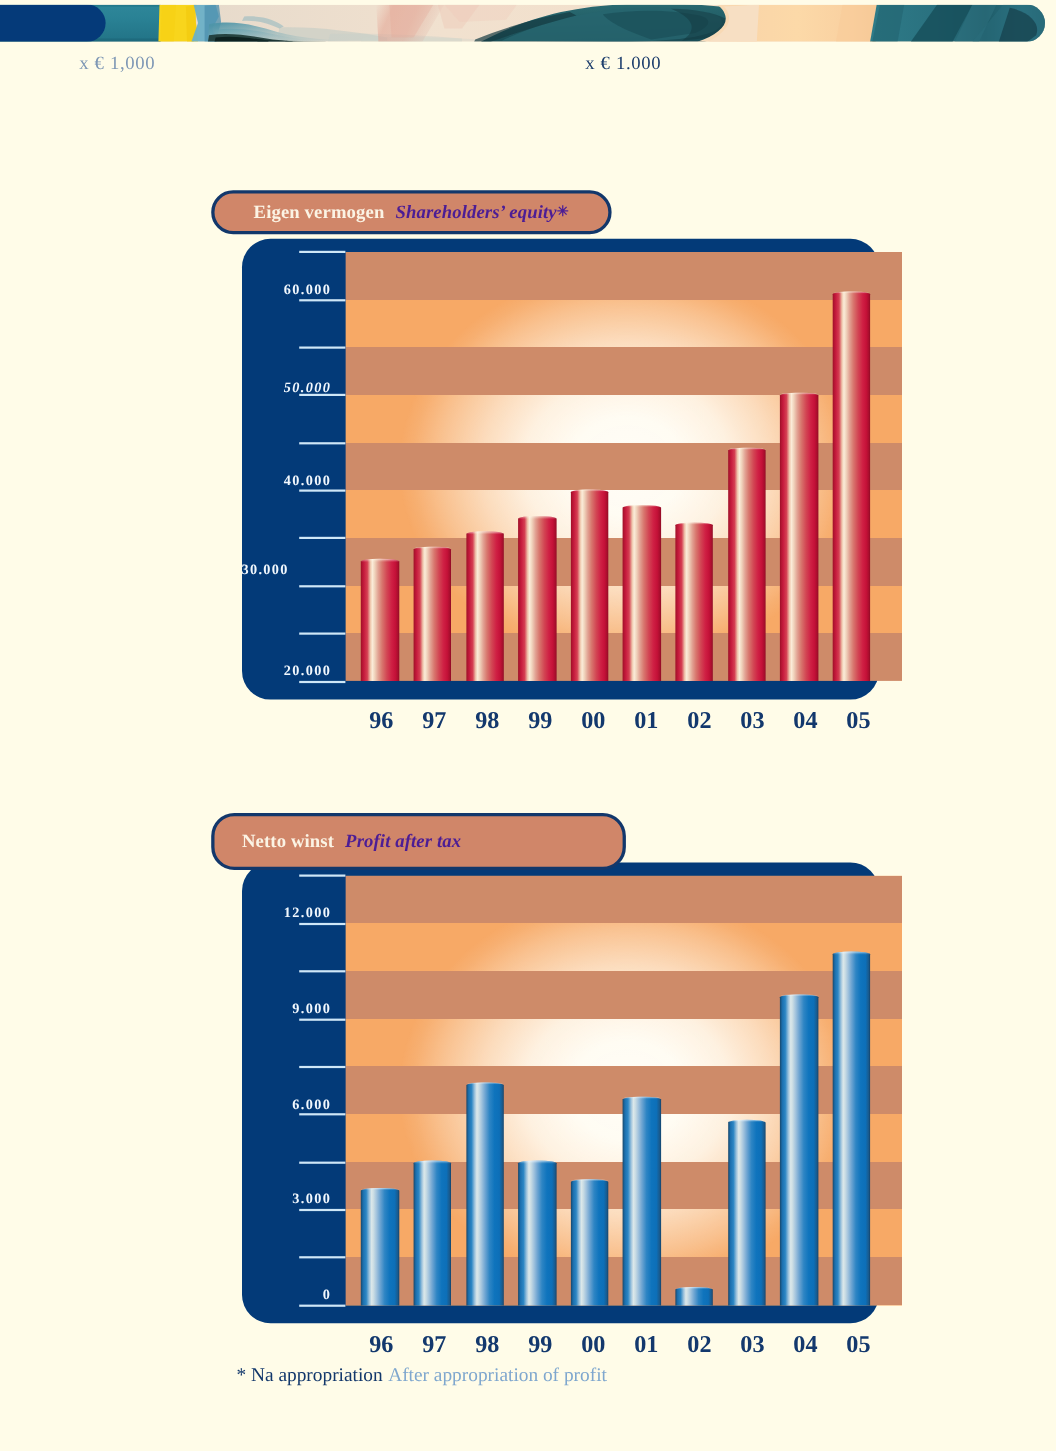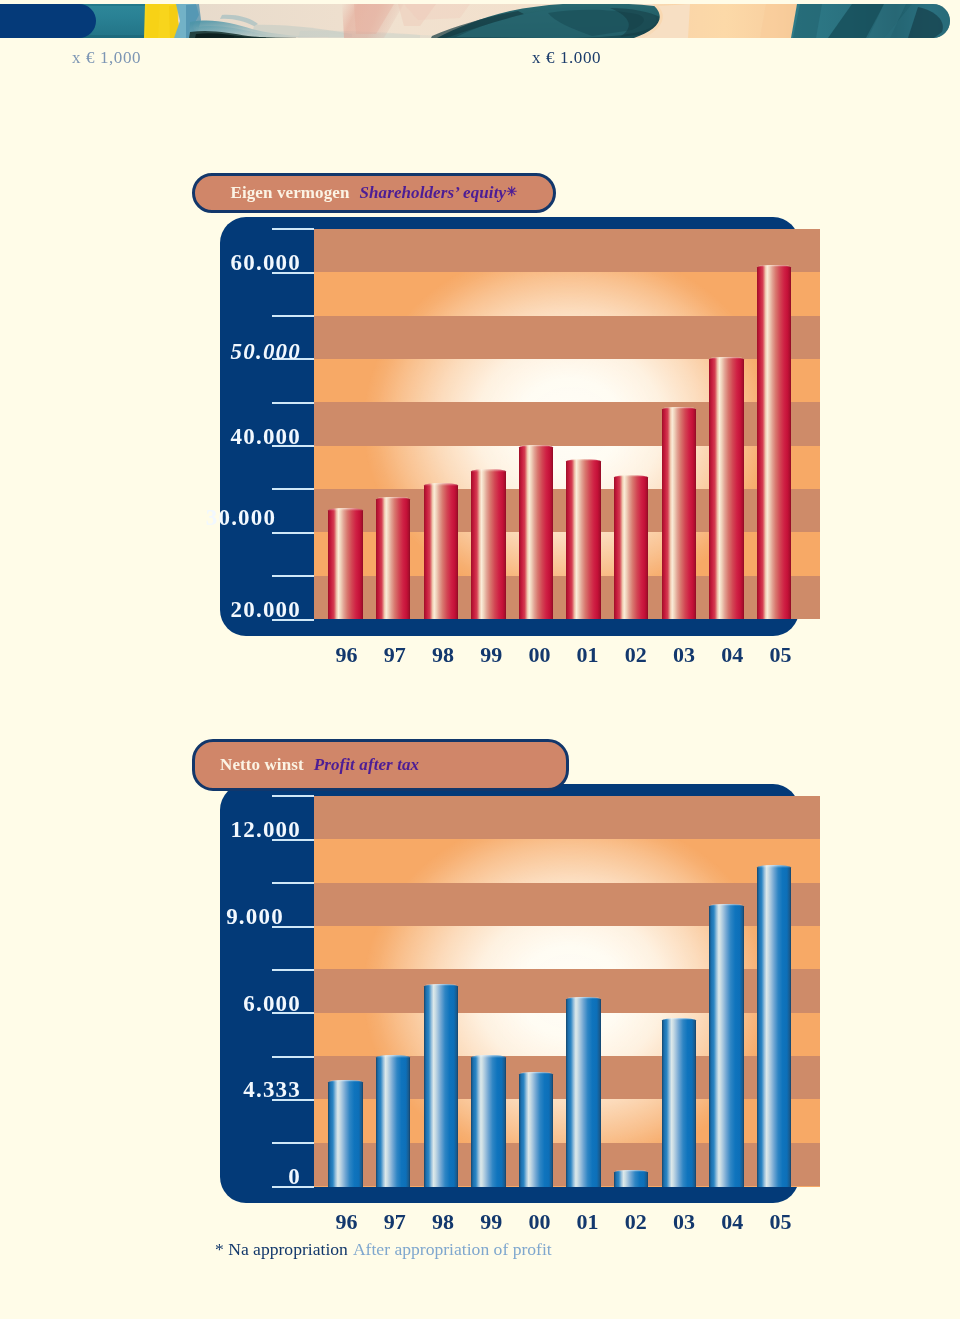--- a/index.html
+++ b/index.html
@@ -23,21 +23,21 @@
   
   .chart{position:absolute;}
   .panel{position:absolute;background:#033A78;}
   .plot{position:absolute;overflow:hidden;}
   .stripes{position:absolute;left:0;top:0;width:100%;height:100%;}
   .glow{position:absolute;left:0;top:0;width:100%;height:100%;}
   .bars{position:absolute;left:0;top:0;width:100%;height:100%;}
   .bar{position:absolute;bottom:0;}
 
   .tick{position:absolute;height:2px;background:#CFE7F7;}
-  .ylab{position:absolute;color:#F2F8FE;font-weight:bold;font-size:23px;line-height:19px;
+  .ylab{position:absolute;color:#F2F8FE;font-weight:bold;font-size:13px;line-height:19px;
         text-align:right;letter-spacing:1.2px;white-space:nowrap;}
   .xlab{position:absolute;color:#13386D;font-weight:bold;font-size:22px;line-height:22px;
         text-align:center;white-space:nowrap;}
 
   
   .pill{position:absolute;
         background:#D08669;
         border:3px solid #12376B;
         border-radius:21px;display:flex;align-items:center;
         box-sizing:border-box;}
@@ -285,27 +285,27 @@
           <div class="bar" style="left: 443.2px; width: 34.5px; height: 321.1px; background: linear-gradient(to right, rgb(18, 67, 108) 0%, rgb(26, 85, 128) 2%, rgb(27, 111, 174) 6%, rgb(44, 134, 196) 14%, rgb(156, 194, 220) 22%, rgb(220, 232, 234) 28%, rgb(203, 221, 228) 33%, rgb(167, 198, 222) 40%, rgb(111, 165, 210) 50%, rgb(46, 133, 196) 62%, rgb(15, 116, 189) 75%, rgb(13, 111, 184) 88%, rgb(26, 90, 140) 96%, rgb(18, 67, 108) 100%); border-radius: 17.25px 17.25px 0px 0px / 2.5px 2.5px 0px 0px;">
             <div style="position: absolute; left: 0px; top: 0px; width: 34.5px; height: 2.2px; border-radius: 17.25px 17.25px 0px 0px / 2.5px 2.5px 0px 0px; background: linear-gradient(rgba(238, 248, 255, 0.7), rgba(238, 248, 255, 0.2) 60%, rgba(238, 248, 255, 0));"></div>
           </div>
         </div>
       </div>
       <div class="tick" style="left: 271.5px; top: 795.4px; width: 42px;"></div>
       <div class="tick" style="left: 271.5px; top: 838.8px; width: 42px;"></div>
       <div class="ylab" style="left: 181px; width: 120px; top: 820.3px;">12.000</div>
       <div class="tick" style="left: 271.5px; top: 882.1px; width: 42px;"></div>
       <div class="tick" style="left: 271.5px; top: 925.5px; width: 42px;"></div>
-      <div class="ylab" style="left: 195px; width: 120px; top: 907px; text-align: center;">9.000</div>
+      <div class="ylab" style="left: 181px; width: 120px; top: 907px;">9.000</div>
       <div class="tick" style="left: 271.5px; top: 968.8px; width: 42px;"></div>
       <div class="tick" style="left: 271.5px; top: 1012.2px; width: 42px;"></div>
       <div class="ylab" style="left: 181px; width: 120px; top: 993.7px;">6.000</div>
       <div class="tick" style="left: 271.5px; top: 1055.5px; width: 42px;"></div>
       <div class="tick" style="left: 271.5px; top: 1098.9px; width: 42px;"></div>
-      <div class="ylab" style="left: 181px; width: 120px; top: 1080.4px;">4.333</div>
+      <div class="ylab" style="left: 181px; width: 120px; top: 1080.4px;">3.000</div>
       <div class="tick" style="left: 271.5px; top: 1142.2px; width: 42px;"></div>
       <div class="tick" style="left: 271.5px; top: 1185.6px; width: 42px;"></div>
       <div class="ylab" style="left: 181px; width: 120px; top: 1167.1px;">0</div>
       <div class="xlab" style="left: 321.6px; width: 50px; top: 1211px;">96</div>
       <div class="xlab" style="left: 369.8px; width: 50px; top: 1211px;">97</div>
       <div class="xlab" style="left: 418px; width: 50px; top: 1211px;">98</div>
       <div class="xlab" style="left: 466.2px; width: 50px; top: 1211px;">99</div>
       <div class="xlab" style="left: 514.4px; width: 50px; top: 1211px;">00</div>
       <div class="xlab" style="left: 562.6px; width: 50px; top: 1211px;">01</div>
       <div class="xlab" style="left: 610.8px; width: 50px; top: 1211px;">02</div>

